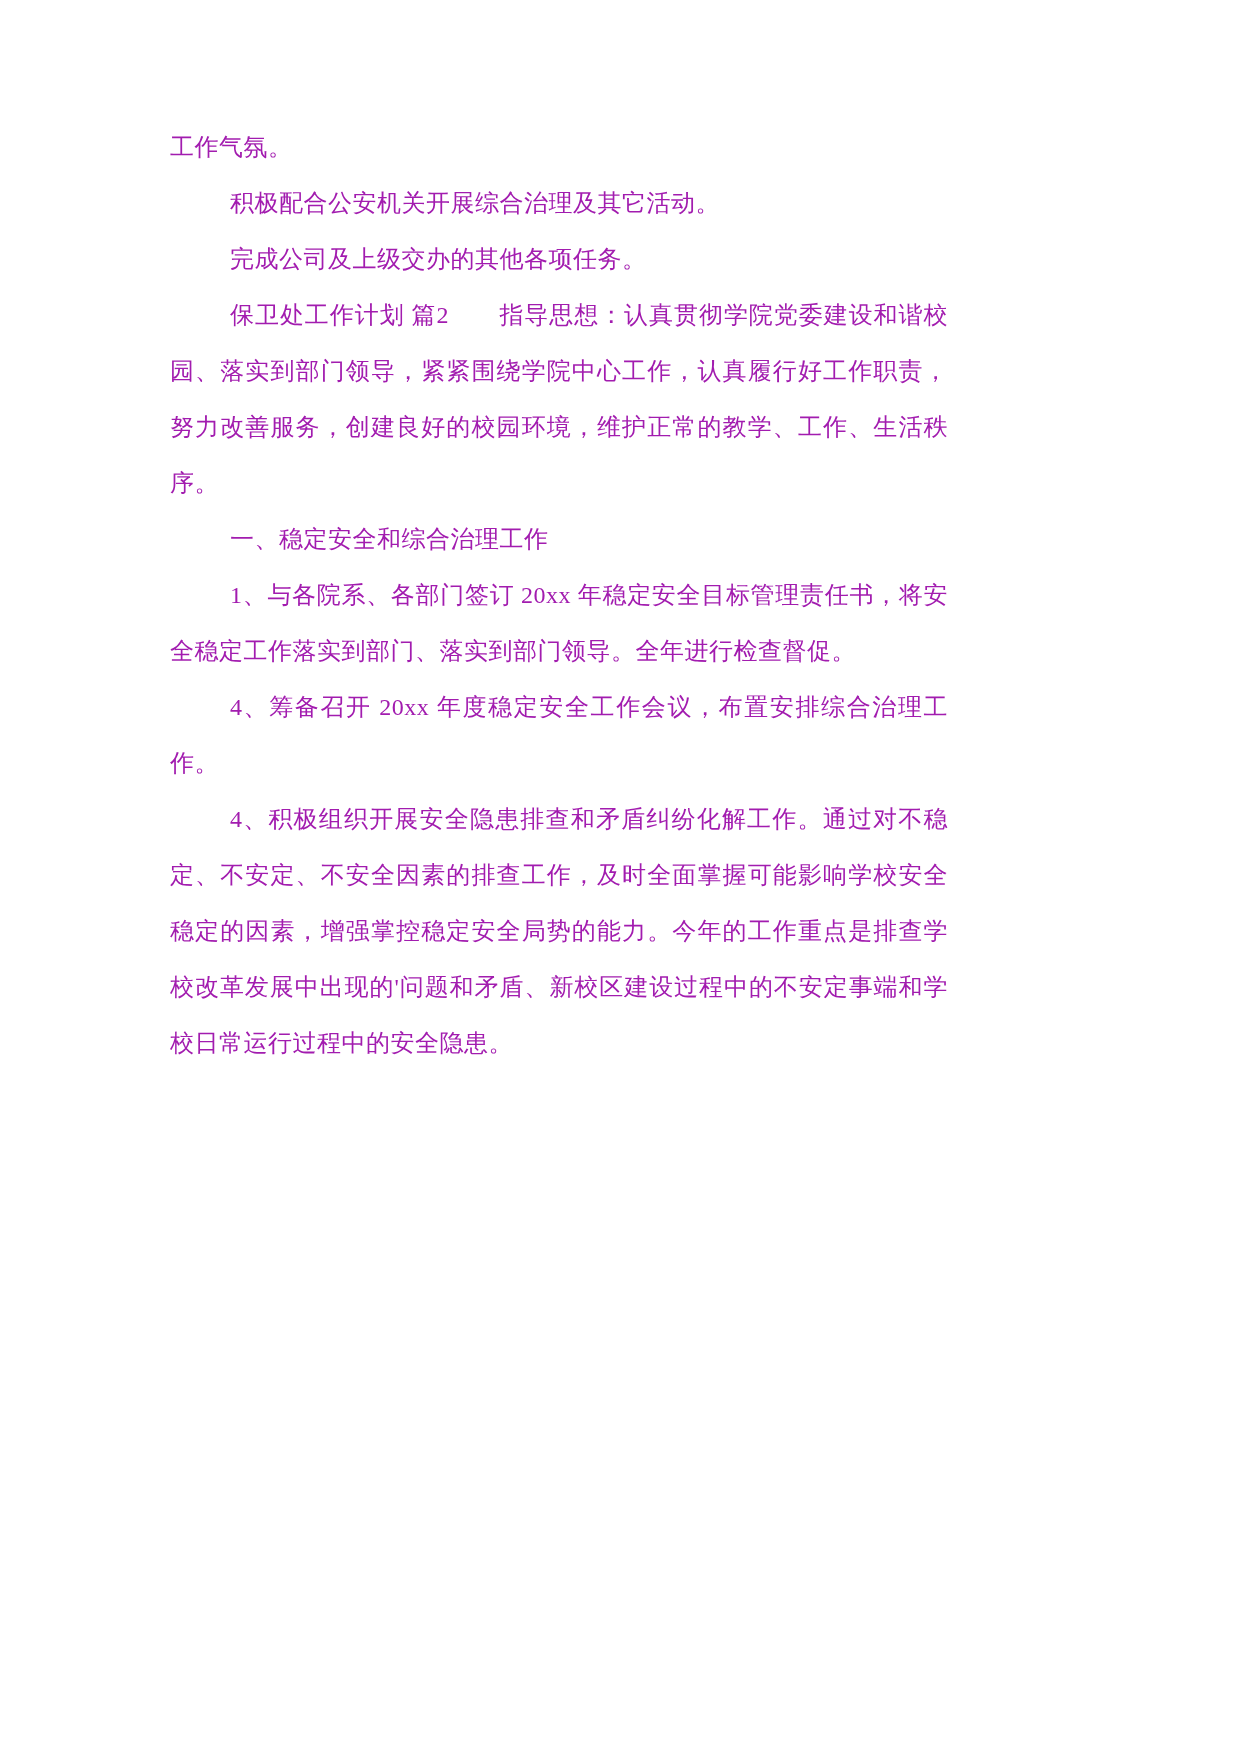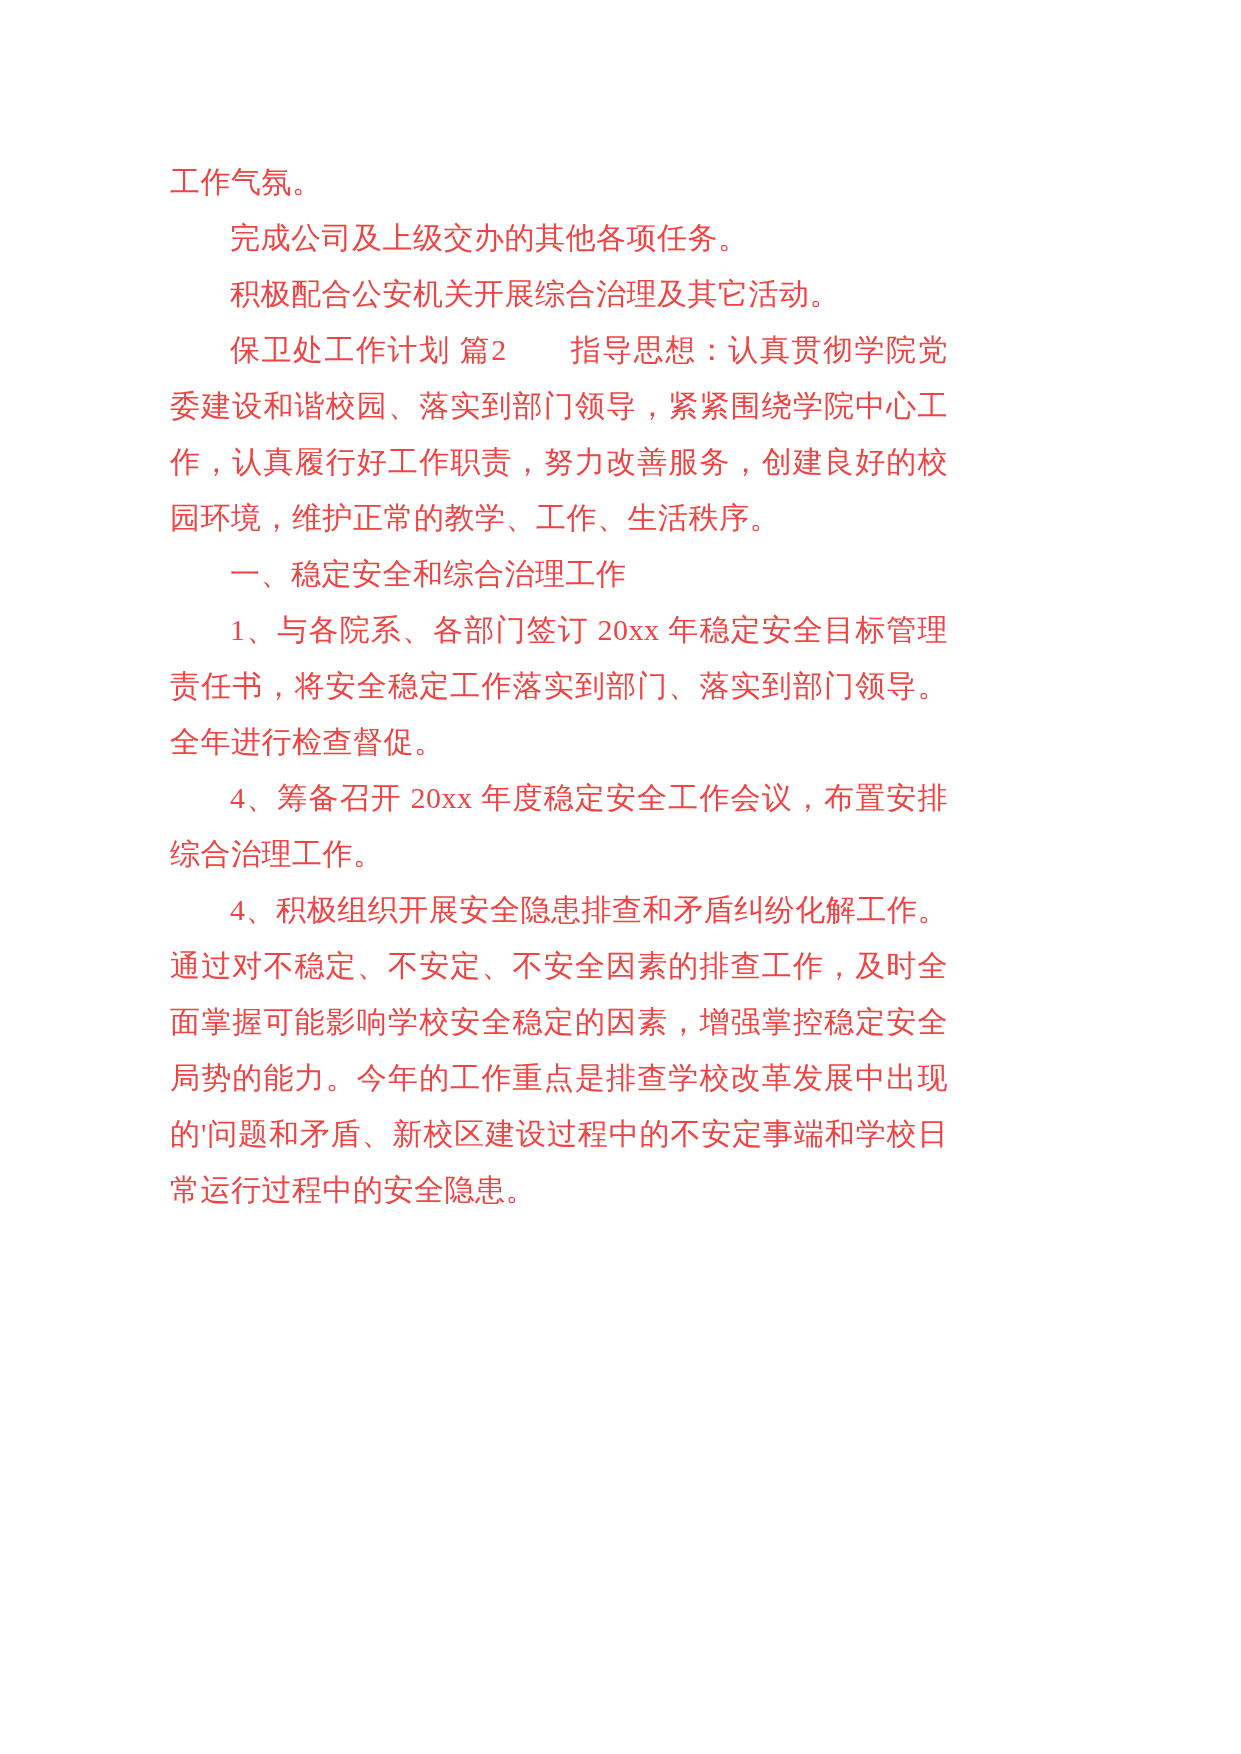--- a/index.html
+++ b/index.html
@@ -11,44 +11,44 @@
     position: relative;
     width: 1241px;
     height: 1754px;
     background: #ffffff;
     overflow: hidden;
     font-family: "Liberation Serif", serif;
   }
   .content {
     position: absolute;
     left: 170px;
-    top: 154px;
+    top: 119px;
     width: 778px;
-    font-size: 30px;
+    font-size: 24px;
     line-height: 56px;
-    color: #ef4444;
+    color: #a21caf;
     text-align: justify;
     letter-spacing: 0.5px;
     font-weight: 400;
   }
   .content p {
     margin: 0;
     padding: 0;
   }
   .content p.indent {
     text-indent: 60px;
   }
 </style>
 </head>
 <body>
 
 <div class="page">
   <div class="content">
       <p>工作气氛。</p>
+      <p class="indent">积极配合公安机关开展综合治理及其它活动。</p>
       <p class="indent">完成公司及上级交办的其他各项任务。</p>
-      <p class="indent">积极配合公安机关开展综合治理及其它活动。</p>
       <p class="indent">保卫处工作计划 篇2　　指导思想：认真贯彻学院党委建设和谐校园、落实到部门领导，紧紧围绕学院中心工作，认真履行好工作职责，努力改善服务，创建良好的校园环境，维护正常的教学、工作、生活秩序。</p>
       <p class="indent">一、稳定安全和综合治理工作</p>
       <p class="indent">1、与各院系、各部门签订 20xx 年稳定安全目标管理责任书，将安全稳定工作落实到部门、落实到部门领导。全年进行检查督促。</p>
       <p class="indent">4、筹备召开 20xx 年度稳定安全工作会议，布置安排综合治理工作。</p>
       <p class="indent">4、积极组织开展安全隐患排查和矛盾纠纷化解工作。通过对不稳定、不安定、不安全因素的排查工作，及时全面掌握可能影响学校安全稳定的因素，增强掌控稳定安全局势的能力。今年的工作重点是排查学校改革发展中出现的'问题和矛盾、新校区建设过程中的不安定事端和学校日常运行过程中的安全隐患。</p>
     </div>
 </div>
 
 </body></html>

